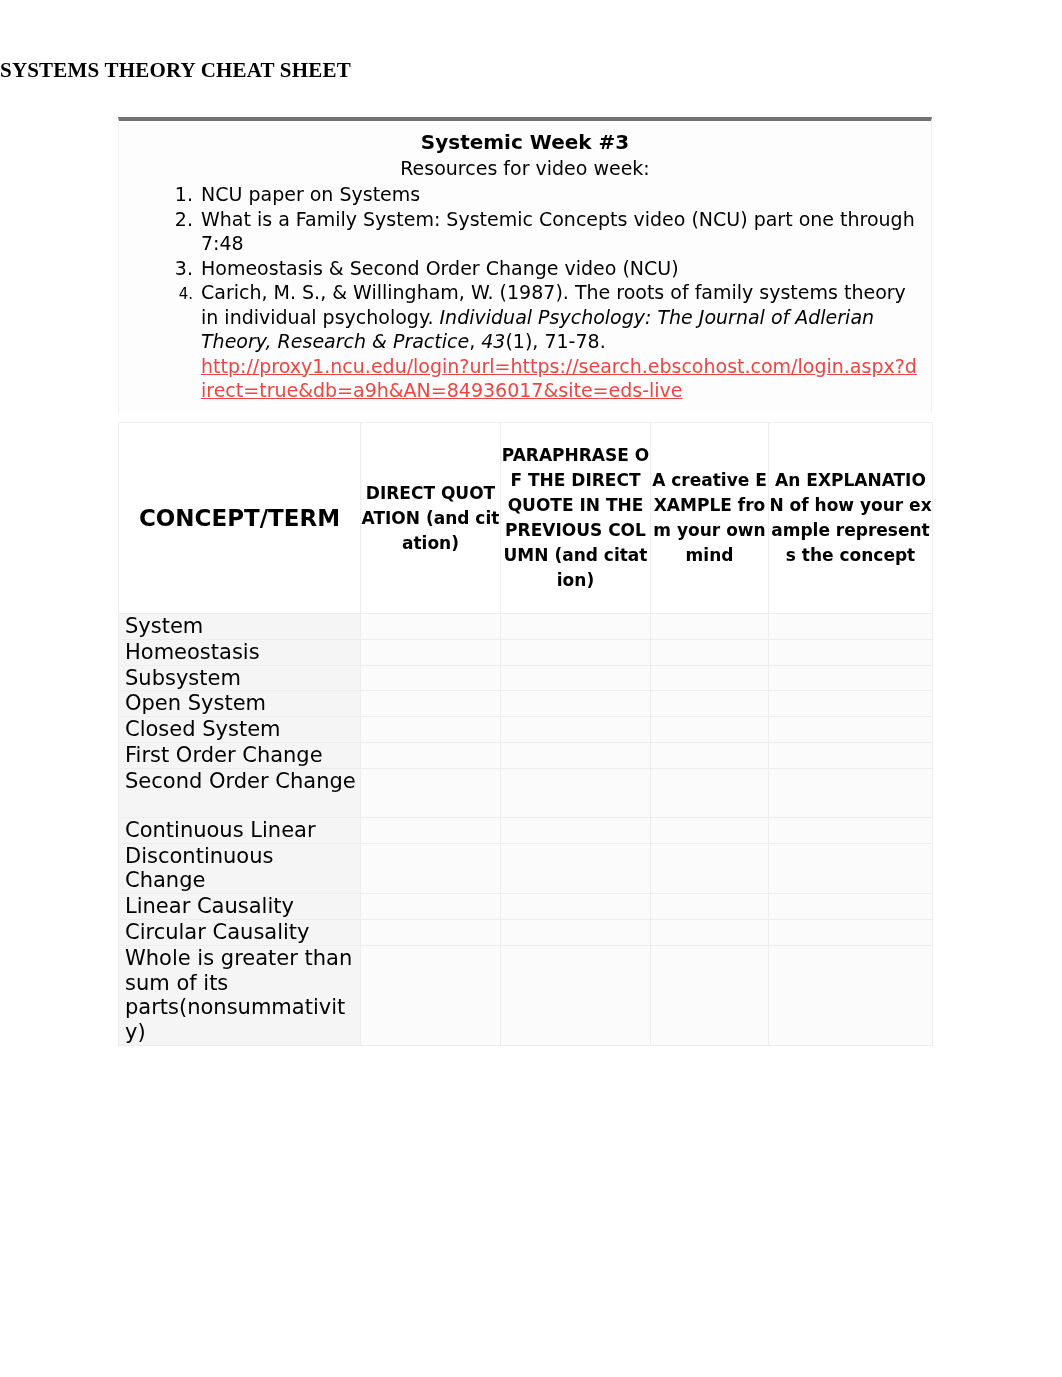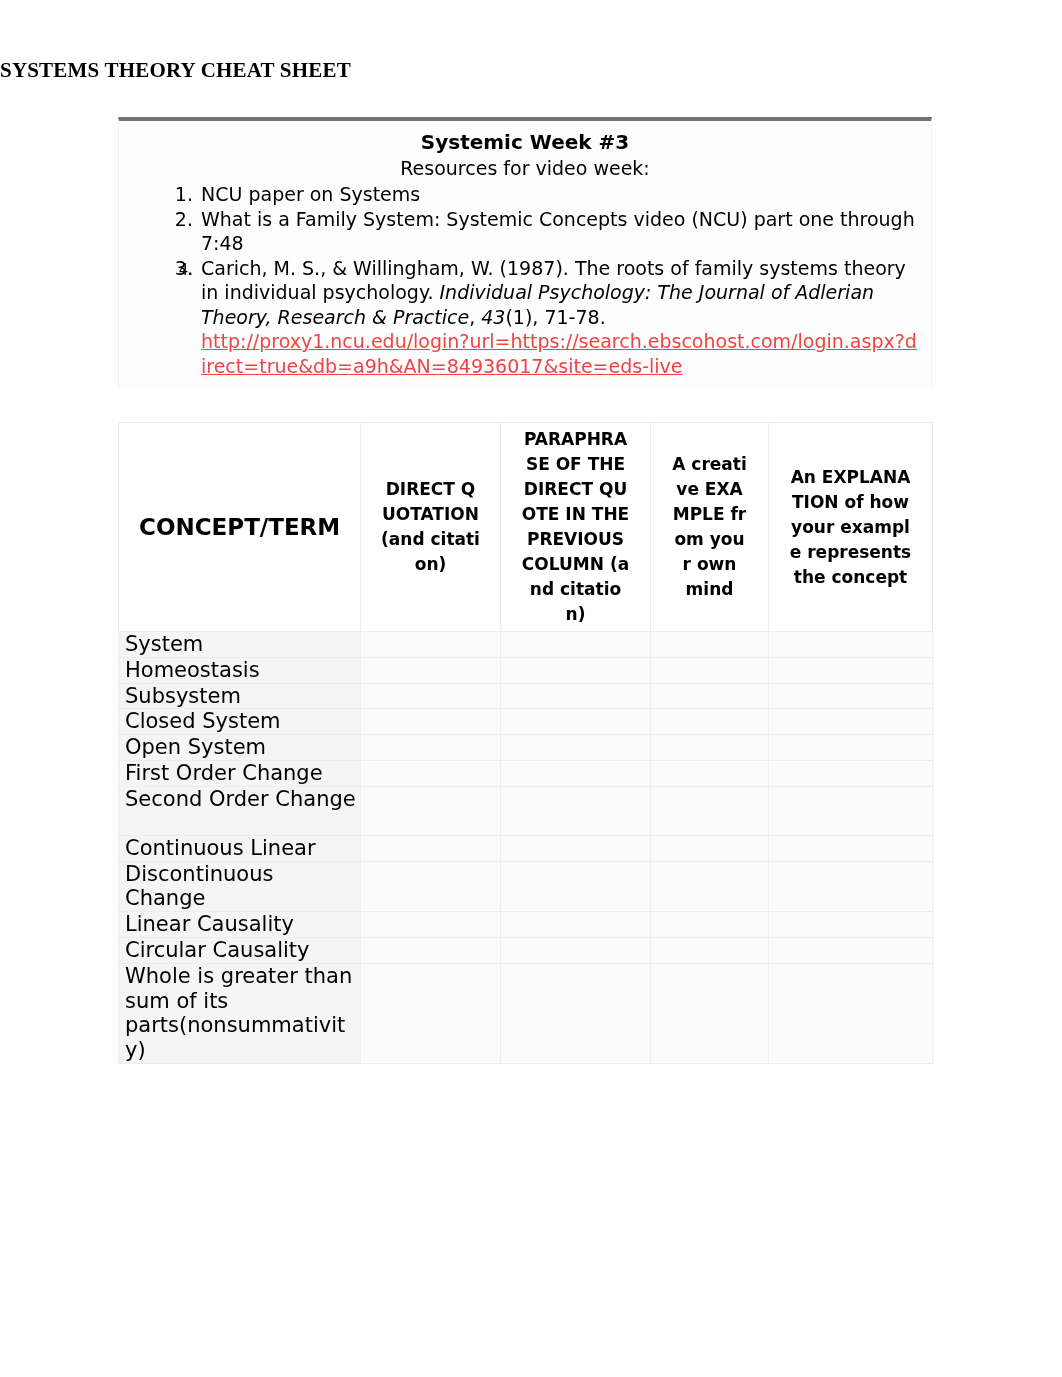--- a/index.html
+++ b/index.html
@@ -105,21 +105,21 @@
   .concept-table col.c5 { width: 164px; }
 
   .concept-table th {
     border: 1px solid #ededed;
     background: #ffffff;
     font-size: 17px;
     font-weight: bold;
     line-height: 25px;
     text-align: center;
     vertical-align: middle;
-    padding: 4px 20px;
+    padding: 4px 0;
     height: 191px;
     box-sizing: border-box;
     word-break: break-all;
   }
   .concept-table th.term-head {
     word-break: normal;
     font-size: 23px;
   }
   .concept-table td {
     border: 1px solid #ededed;
@@ -155,20 +155,21 @@
     <li>
       <span class="num">1.</span>
       <span>NCU paper on Systems</span>
     </li>
     <li>
       <span class="num">2.</span>
       <span>What is a Family System: Systemic Concepts video (NCU) part one through 7:48</span>
     </li>
     <li>
       <span class="num">3.</span>
+      <span>Homeostasis &amp; Second Order Change video (NCU)</span>
     </li>
     <li class="small-num">
       <span class="num">4.</span>
       <span><span>Carich, M. S., &amp; Willingham, W. (1987). The roots of family systems theory in individual psychology. </span><span class="ital">Individual Psychology: The Journal of Adlerian Theory, Research &amp; Practice</span><span>, </span><span class="ital">43</span><span>(1), 71-78.</span></span>
       <a class="link" href="#">http://proxy1.ncu.edu/login?url=https://search.ebscohost.com/login.aspx?direct=true&amp;db=a9h&amp;AN=84936017&amp;site=eds-live</a>
     </li>
   </ol>
 </div>
 
 <table class="concept-table">
@@ -204,28 +205,28 @@
         <td class="blank"></td>
       </tr>
       <tr>
         <td class="term">Subsystem</td>
         <td class="blank"></td>
         <td class="blank"></td>
         <td class="blank"></td>
         <td class="blank"></td>
       </tr>
       <tr>
+        <td class="term">Open System</td>
+        <td class="blank"></td>
+        <td class="blank"></td>
+        <td class="blank"></td>
+        <td class="blank"></td>
+      </tr>
+      <tr>
         <td class="term">Closed System</td>
-        <td class="blank"></td>
-        <td class="blank"></td>
-        <td class="blank"></td>
-        <td class="blank"></td>
-      </tr>
-      <tr>
-        <td class="term">Open System</td>
         <td class="blank"></td>
         <td class="blank"></td>
         <td class="blank"></td>
         <td class="blank"></td>
       </tr>
       <tr>
         <td class="term">First Order Change</td>
         <td class="blank"></td>
         <td class="blank"></td>
         <td class="blank"></td>

